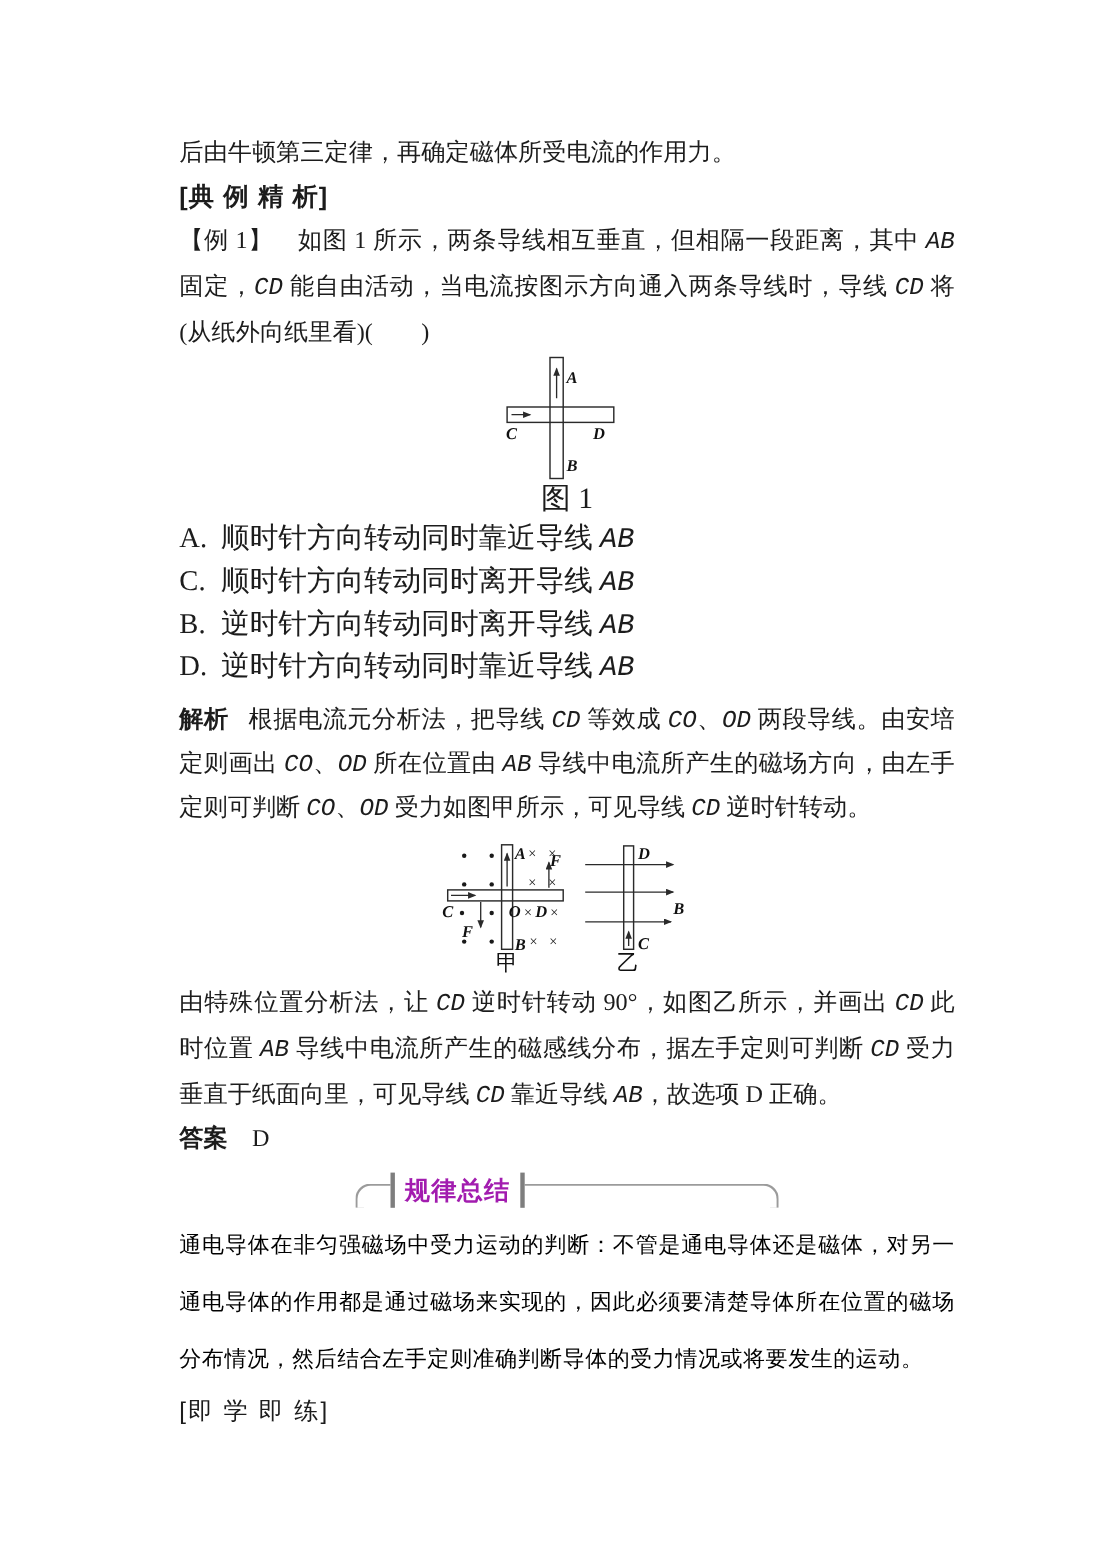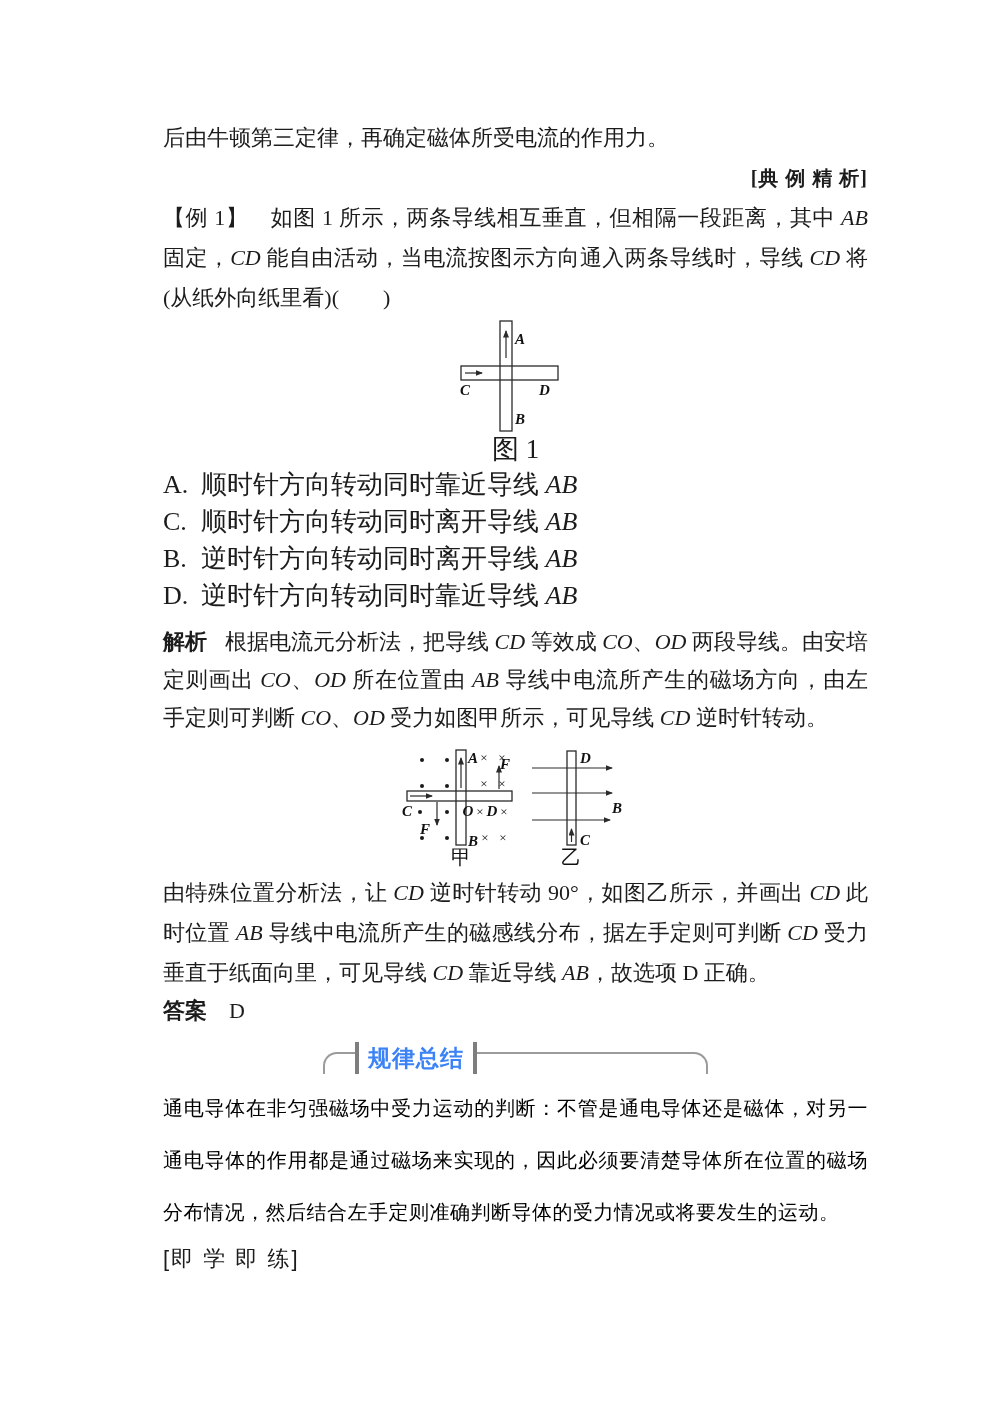--- a/index.html
+++ b/index.html
@@ -10,26 +10,26 @@
     font-family:"Liberation Serif","DejaVu Serif",serif;
     color:#1c1c1c;
     overflow:hidden;
     padding-left:13px;
   }
   .content{padding:118px 145px 0 150px;}
   p{margin:0;}
   .para{font-size:22px;line-height:40px;text-align:justify;}
   .intro{font-size:22px;line-height:40px;}
   .section-header{
-    text-align:right;
-    font-family:Liberation Serif, serif;
-    font-weight:bold;font-size:20px;line-height:40px;
+    text-align:left;
+    font-family:Liberation Sans, sans-serif;
+    font-weight:bold;font-size:23px;line-height:40px;
     letter-spacing:1px;
   }
-  .it{font-style:italic;}
+  .it{font-style:italic;font-family:Liberation Mono, monospace;}
   .fig-block{text-align:center;}
   .fig1-block svg{display:inline-block;vertical-align:top;}
   .fig-caption{font-size:27px;line-height:22px;margin-top:2px;text-align:center;}
   .options{margin-top:6px;}
   .opt{font-size:26px;line-height:37px;}
   .opt-key{display:inline-block;min-width:26px;margin-right:12px;}
   .analysis{margin-top:9px;line-height:38px;}
   .blabel{
     font-family:"Liberation Sans","DejaVu Sans",sans-serif;
     font-weight:bold;margin-right:18px;
@@ -47,21 +47,21 @@
     border-radius:14px 14px 0 0;
     box-sizing:border-box;
   }
   .rule-title{
     position:absolute;top:-12px;left:30px;
     background:#ffffff;
     border-left:4px solid #7e7e7e;border-right:4px solid #7e7e7e;
     padding:3px 9px;
     font-family:"Liberation Sans","DejaVu Sans",sans-serif;
     font-weight:bold;font-size:23px;line-height:26px;
-    letter-spacing:1px;color:#3b82f6;
+    letter-spacing:1px;color:#a21caf;
   }
   .summary{
     margin-top:8px;
     font-family:"Liberation Sans","DejaVu Sans",sans-serif;
     font-size:20px;letter-spacing:0.5px;line-height:52px;
     text-align:justify;color:#000000;
   }
   .footer-header{
     font-family:"Liberation Sans","DejaVu Sans",sans-serif;
     font-size:22px;line-height:42px;letter-spacing:2px;

